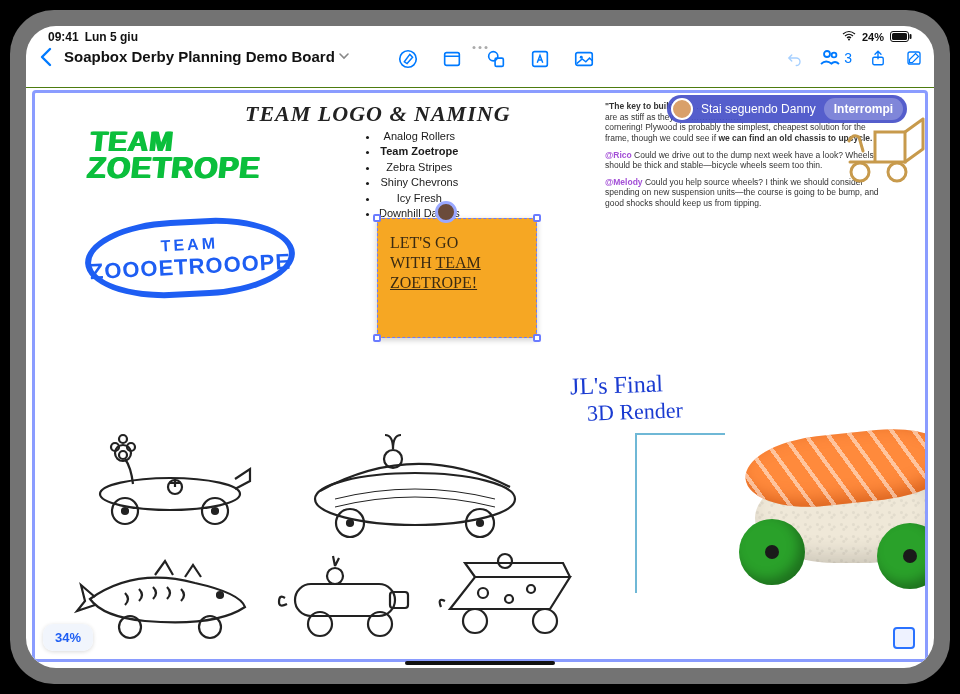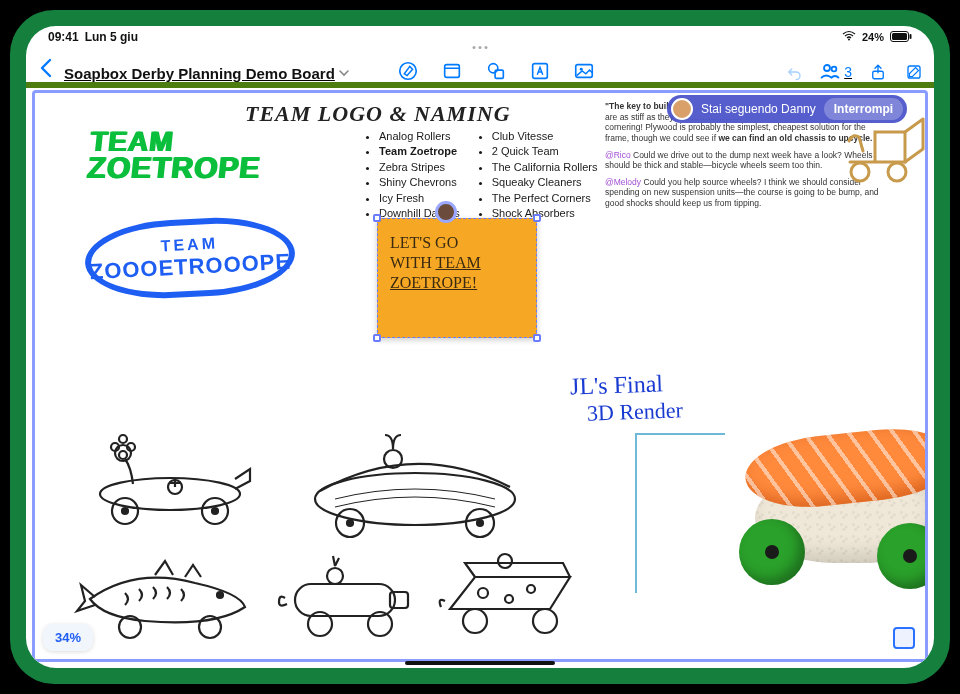--- a/index.html
+++ b/index.html
@@ -1,42 +1,42 @@
 <!DOCTYPE html>
 <html><head>
 <meta charset="utf-8">
 <style>
   * { box-sizing: border-box; margin: 0; padding: 0; }
   html, body { width: 960px; height: 694px; font-family: -apple-system, "Helvetica Neue", Arial, sans-serif; }
   body { background: #000; display: flex; align-items: center; justify-content: center; }
 
   
   .device {
-    width: 940px; height: 674px; background: #15803d; border-radius: 44px;
+    width: 940px; height: 674px; background: #737373; border-radius: 44px;
     padding: 16px; position: relative;
   }
   .screen {
     width: 100%; height: 100%; background: #fff; border-radius: 30px;
     overflow: hidden; position: relative;
   }
 
   
   .statusbar {
     height: 22px; display: flex; justify-content: space-between; align-items: center;
     padding: 0 22px; font-size: 12px; font-weight: 600; color: #111;
   }
   .status-left { display: flex; gap: 6px; align-items: center; }
   .status-right { display: flex; gap: 6px; align-items: center; font-size: 11px; }
   .dots { display:flex; gap:3px; margin: 0 auto; position:absolute; left:50%; transform:translateX(-50%); top:20px;}
   .dots span{width:3px;height:3px;border-radius:50%;background:#aaa;display:block;}
 
   
   .toolbar {
-    height: 40px; display: flex; align-items: flex-end; padding: 0 10px;
-    border-bottom: 6px solid #4d7c0f; gap: 8px; text-decoration: underline;
+    height: 40px; display: flex; align-items: flex-start; padding: 0 10px;
+    border-bottom: 1px solid #4d7c0f; gap: 8px;
   }
   .back-chevron { color: #007aff; font-size: 20px; font-weight: 300; padding: 0 4px; }
   .board-title { font-size: 15px; font-weight: 600; color: #111; display:flex; align-items:center; gap:4px;}
   .board-title .chev { color:#888; font-size:10px; }
   .tool-icons { display:flex; gap:22px; margin-left: 40px; }
   .tool-icons .ticon { width:22px; height:22px; color:#007aff; display:flex; align-items:center; justify-content:center;}
   .right-tools { margin-left:auto; display:flex; gap:16px; align-items:center; }
   .right-tools .ticon { width:20px; height:20px; color:#007aff; display:flex; align-items:center; justify-content:center;}
   .collab { display:flex; align-items:center; gap:4px; color:#007aff; font-size:14px; font-weight:500;}
 
@@ -68,42 +68,42 @@
     transform: rotate(-3deg);
     background: linear-gradient(#fff,#fff);
     display:flex; flex-direction:column; align-items:center; justify-content:center;
   }
   .tire .t1{color:#1e5ef3;font-family:Impact,sans-serif;font-weight:900;font-size:16px;letter-spacing:3px;}
   .tire .t2{color:#1e5ef3;font-family:Impact,sans-serif;font-weight:900;font-size:22px;letter-spacing:1px;}
 
   
   .names { position:absolute; top:36px; left:330px; display:flex; gap:18px; font-size:11px; color:#1a1a1a; }
   .names ul{list-style: disc; padding-left:14px;}
-  .names li{line-height:1.4;}
+  .names li{line-height:1.4;text-align:center;}
   .names li.bold{font-weight:700;}
 
   
   .cursor-avatar { position:absolute; top:108px; left:400px; width:22px; height:22px; border-radius:50%; background:#6b4b3b; border:3px solid #9aa8ff; z-index:3;}
 
   
   .sticky {
     position:absolute; top:125px; left:342px; width:160px; height:120px;
     background:#f6a723; border:1px dashed #6a7bff; box-shadow: 0 2px 6px rgba(0,0,0,.2);
     padding:14px 12px; font-family: "Comic Sans MS", "Marker Felt", cursive;
     font-size:16px; color:#3a2a12; line-height:1.25;
   }
   .sticky .und{text-decoration: underline;}
   .sticky-handle{position:absolute;width:8px;height:8px;background:#fff;border:2px solid #6a7bff;border-radius:2px;}
   .sh-tl{top:-5px;left:-5px;} .sh-tr{top:-5px;right:-5px;}
   .sh-bl{bottom:-5px;left:-5px;} .sh-br{bottom:-5px;right:-5px;}
 
   
   .convo { position:absolute; top:8px; left:570px; width:280px; font-size:8.5px; color:#333; line-height:1.25;}
   .convo b{font-weight:700;}
-  .mention{color:#a34fd6; font-weight:400;}
+  .mention{color:#a34fd6; font-weight:700;}
 
   
   .follow-pill {
     position:absolute; top:2px; left:632px; height:28px; background:rgba(70,80,200,.92);
     border-radius:16px; display:flex; align-items:center; padding:0 4px 0 4px; gap:8px;
     color:#fff; font-size:12px; z-index:5;
   }
   .follow-pill .fav{width:22px;height:22px;border-radius:50%;background:#d9a06a;border:2px solid #fff;}
   .follow-pill .stop{background:rgba(255,255,255,.25); padding:4px 10px; border-radius:12px; font-weight:600;}
 
@@ -301,28 +301,20 @@
 
         <div class="names">
           <ul id="names1">
               <li>Analog Rollers</li>
               <li class="bold">Team Zoetrope</li>
               <li>Zebra Stripes</li>
               <li>Shiny Chevrons</li>
               <li>Icy Fresh</li>
               <li>Downhill Daisies</li>
             </ul>
-          <ul id="names2">
-              <li>Club Vitesse</li>
-              <li>2 Quick Team</li>
-              <li>The California Rollers</li>
-              <li>Squeaky Cleaners</li>
-              <li>The Perfect Corners</li>
-              <li>Shock Absorbers</li>
-            </ul>
         </div>
 
         <div class="cursor-avatar"></div>
 
         <div class="sticky">
           <div class="sticky-handle sh-tl"></div>
           <div class="sticky-handle sh-tr"></div>
           <div class="sticky-handle sh-bl"></div>
           <div class="sticky-handle sh-br"></div>
           <span>LET'S GO</span><br>

